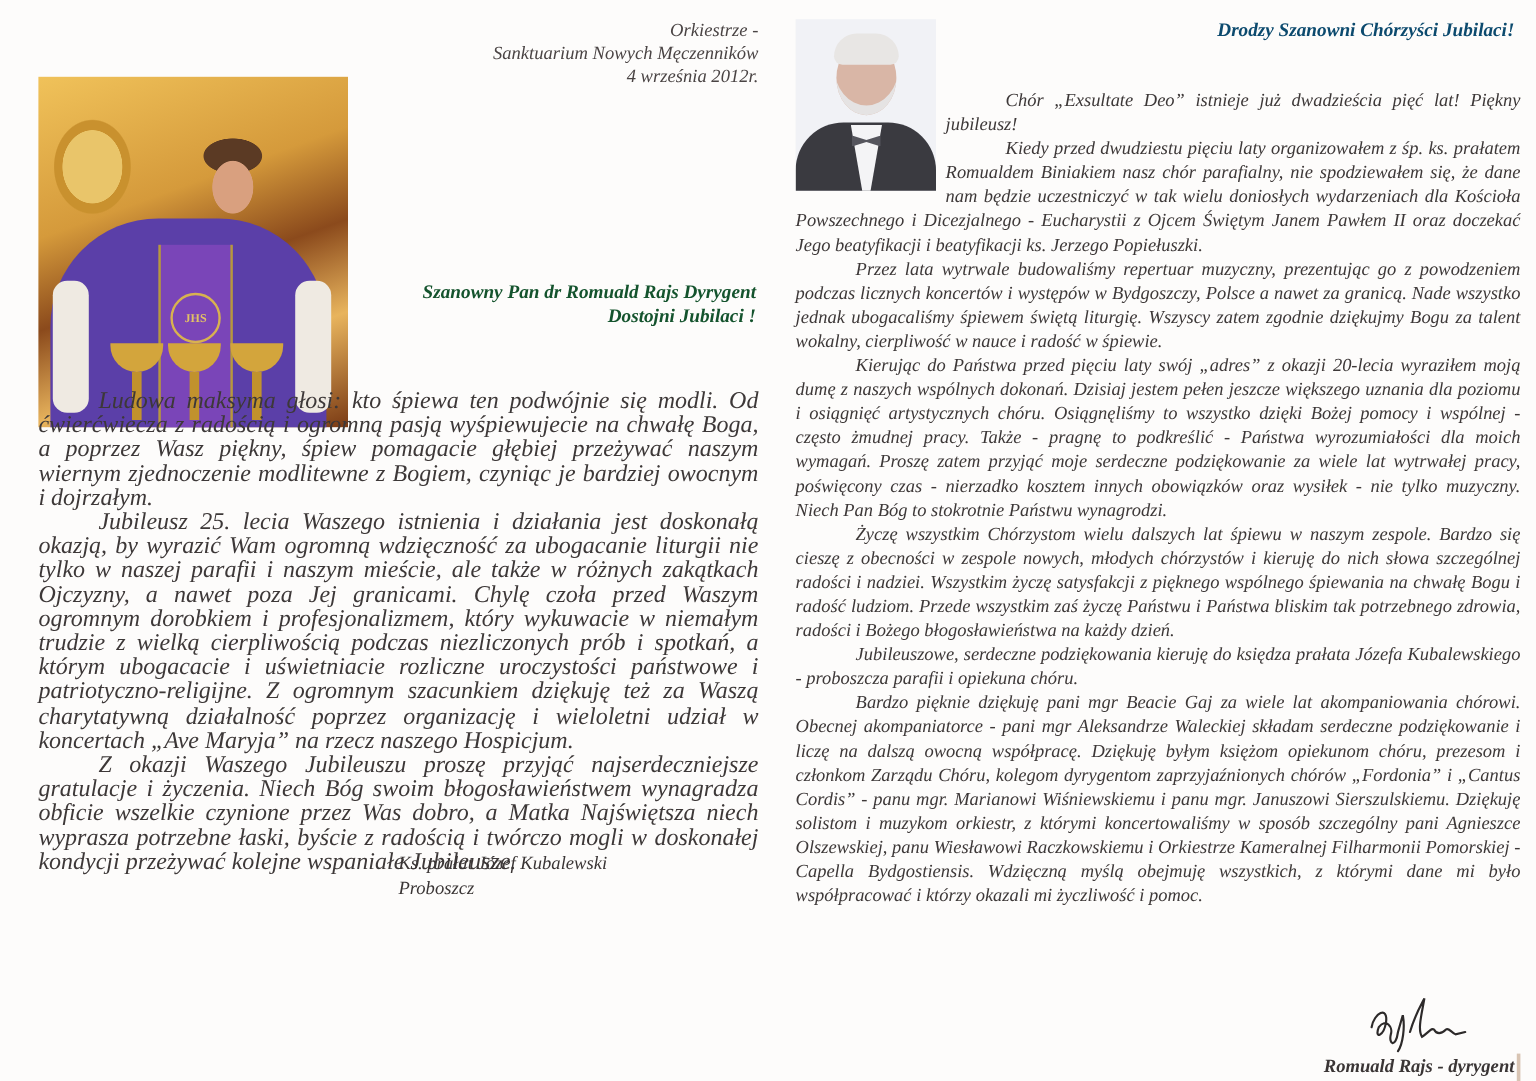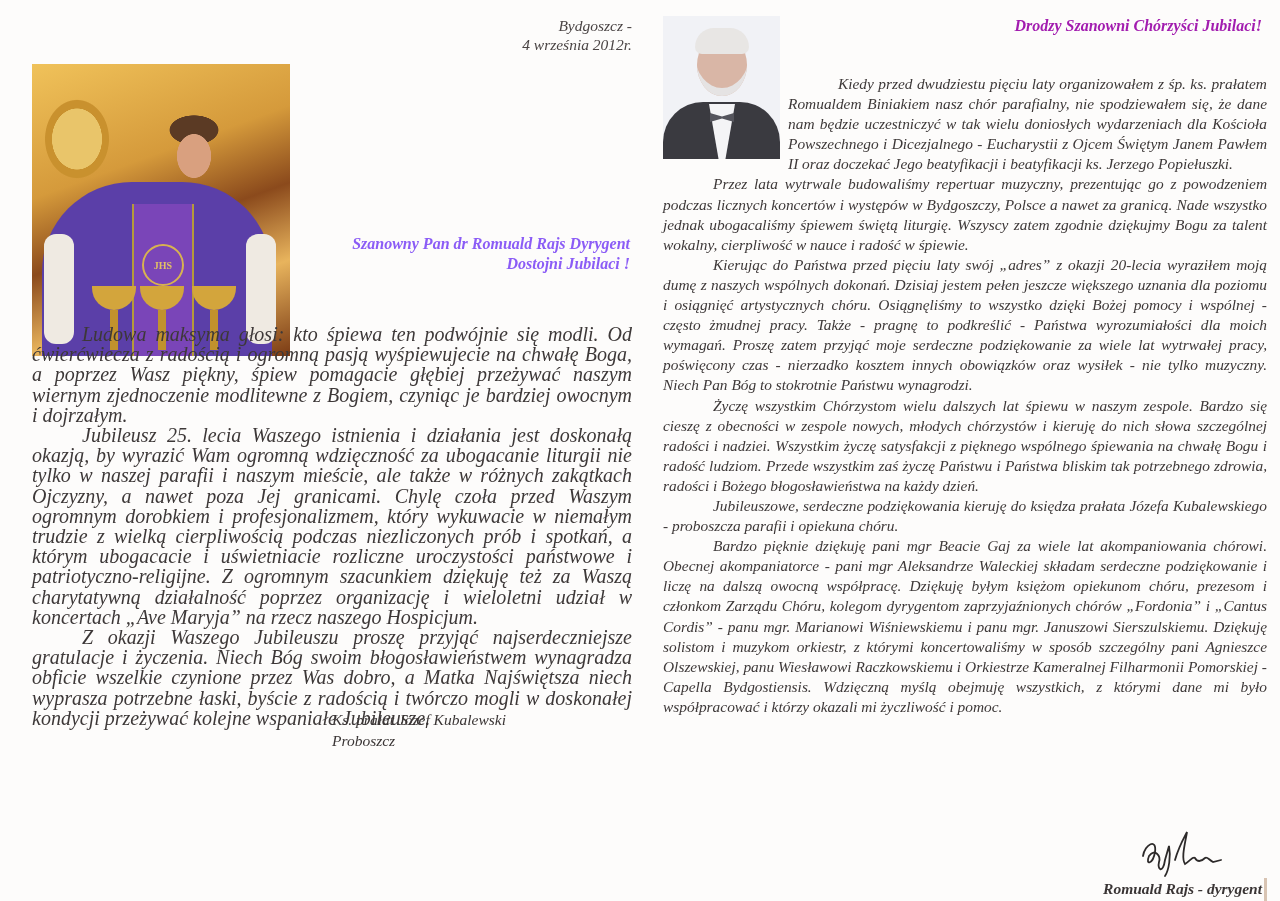--- a/index.html
+++ b/index.html
@@ -83,36 +83,36 @@
   }
 
   .place {
     position: absolute; right: 18px; top: 16px; width: 320px;
     text-align: right; font-size: 15.5px; line-height: 19px; font-style: italic;
     color: #4a4444;
   }
   .address {
     position: absolute; right: 20px; top: 234px; width: 330px;
     text-align: right; font-size: 16px; line-height: 20px;
-    font-style: italic; font-weight: bold; color: #8b5cf6;
+    font-style: italic; font-weight: bold; color: #14532d;
   }
   .body-left {
     position: absolute; left: 32px; top: 324px; width: 600px;
     font-size: 20px; line-height: 20.2px; font-style: italic;
     text-align: justify; color: #3d3838;
   }
   .body-left p, .body-right p { margin: 0; text-indent: 50px; }
   .sig-left {
     position: absolute; right: 18px; top: 709px; width: 300px;
     font-size: 15.5px; line-height: 21px; font-style: italic;
   }
 
   .greeting {
     position: absolute; right: 18px; top: 17px; width: 400px;
-    text-align: right; font-size: 16px; font-weight: bold; font-style: italic; color: #a21caf;
+    text-align: right; font-size: 16px; font-weight: bold; font-style: italic; color: #0c4a6e;
   }
   .body-right {
     position: absolute; left: 8px; top: 74px; width: 604px;
     font-size: 15.4px; line-height: 20.1px; font-style: italic;
     text-align: justify; color: #3d3838;
   }
   .body-right .float-space { float: left; width: 125px; height: 88px; }
   .signature-mark {
     position: absolute; left: 480px; top: 826px; width: 100px; height: 52px;
   }
@@ -142,21 +142,22 @@
         <div class="cup"></div>
         <div class="stem"></div>
       </div>
     <div class="chalice" style="left:160px">
         <div class="cup"></div>
         <div class="stem"></div>
       </div>
   </div>
 
   <div class="place">
-    <div>Bydgoszcz -</div>
+    <div>Orkiestrze -</div>
+    <div>Sanktuarium Nowych Męczenników</div>
     <div>4 września 2012r.</div>
   </div>
 
   <div class="address">
     <div>Szanowny Pan dr Romuald Rajs Dyrygent</div>
     <div>Dostojni Jubilaci !</div>
   </div>
 
   <div class="body-left">
     <p>Ludowa maksyma głosi: kto śpiewa ten podwójnie się modli. Od ćwierćwiecza z radością i ogromną pasją wyśpiewujecie na chwałę Boga, a poprzez Wasz piękny, śpiew pomagacie głębiej przeżywać naszym wiernym zjednoczenie modlitewne z Bogiem, czyniąc je bardziej owocnym i dojrzałym.</p>
@@ -176,20 +177,21 @@
   <div class="bow"></div>
   <div class="head"></div>
   <div class="hair"></div>
 </div>
 
 <div class="page right">
   <div class="greeting">Drodzy Szanowni Chórzyści Jubilaci!</div>
 
   <div class="body-right">
     <div class="float-space"></div>
+    <p>Chór „Exsultate Deo” istnieje już dwadzieścia pięć lat! Piękny jubileusz!</p>
     <p>Kiedy przed dwudziestu pięciu laty organizowałem z śp. ks. prałatem Romualdem Biniakiem nasz chór parafialny, nie spodziewałem się, że dane nam będzie uczestniczyć w tak wielu doniosłych wydarzeniach dla Kościoła Powszechnego i Dicezjalnego - Eucharystii z Ojcem Świętym Janem Pawłem II oraz doczekać Jego beatyfikacji i beatyfikacji ks. Jerzego Popiełuszki.</p>
     <p>Przez lata wytrwale budowaliśmy repertuar muzyczny, prezentując go z powodzeniem podczas licznych koncertów i występów w Bydgoszczy, Polsce a nawet za granicą. Nade wszystko jednak ubogacaliśmy śpiewem świętą liturgię. Wszyscy zatem zgodnie dziękujmy Bogu za talent wokalny, cierpliwość w nauce i radość w śpiewie.</p>
     <p>Kierując do Państwa przed pięciu laty swój „adres” z okazji 20-lecia wyraziłem moją dumę z naszych wspólnych dokonań. Dzisiaj jestem pełen jeszcze większego uznania dla poziomu i osiągnięć artystycznych chóru. Osiągnęliśmy to wszystko dzięki Bożej pomocy i wspólnej - często żmudnej pracy. Także - pragnę to podkreślić - Państwa wyrozumiałości dla moich wymagań. Proszę zatem przyjąć moje serdeczne podziękowanie za wiele lat wytrwałej pracy, poświęcony czas - nierzadko kosztem innych obowiązków oraz wysiłek - nie tylko muzyczny. Niech Pan Bóg to stokrotnie Państwu wynagrodzi.</p>
     <p>Życzę wszystkim Chórzystom wielu dalszych lat śpiewu w naszym zespole. Bardzo się cieszę z obecności w zespole nowych, młodych chórzystów i kieruję do nich słowa szczególnej radości i nadziei. Wszystkim życzę satysfakcji z pięknego wspólnego śpiewania na chwałę Bogu i radość ludziom. Przede wszystkim zaś życzę Państwu i Państwa bliskim tak potrzebnego zdrowia, radości i Bożego błogosławieństwa na każdy dzień.</p>
     <p>Jubileuszowe, serdeczne podziękowania kieruję do księdza prałata Józefa Kubalewskiego - proboszcza parafii i opiekuna chóru.</p>
     <p>Bardzo pięknie dziękuję pani mgr Beacie Gaj za wiele lat akompaniowania chórowi. Obecnej akompaniatorce - pani mgr Aleksandrze Waleckiej składam serdeczne podziękowanie i liczę na dalszą owocną współpracę. Dziękuję byłym księżom opiekunom chóru, prezesom i członkom Zarządu Chóru, kolegom dyrygentom zaprzyjaźnionych chórów „Fordonia” i „Cantus Cordis” - panu mgr. Marianowi Wiśniewskiemu i panu mgr. Januszowi Sierszulskiemu. Dziękuję solistom i muzykom orkiestr, z którymi koncertowaliśmy w sposób szczególny pani Agnieszce Olszewskiej, panu Wiesławowi Raczkowskiemu i Orkiestrze Kameralnej Filharmonii Pomorskiej - Capella Bydgostiensis. Wdzięczną myślą obejmuję wszystkich, z którymi dane mi było współpracować i którzy okazali mi życzliwość i pomoc.</p>
   </div>
 
   <svg class="signature-mark" viewBox="0 0 100 52">
     <path d="M8 30 C 10 18, 22 12, 20 26 C 18 38, 10 40, 14 30 C 20 22, 26 30, 24 36 C 22 44, 28 48, 30 34 L 34 20 C 36 30, 34 44, 30 50 M 40 34 C 44 20, 50 10, 52 6 C 50 18, 46 32, 50 38 C 56 34, 58 30, 60 32 C 62 36, 66 36, 70 32 C 72 30, 74 34, 78 36 L 86 34" fill="none" stroke="#2d2a2a" stroke-width="1.8" stroke-linecap="round"></path>

